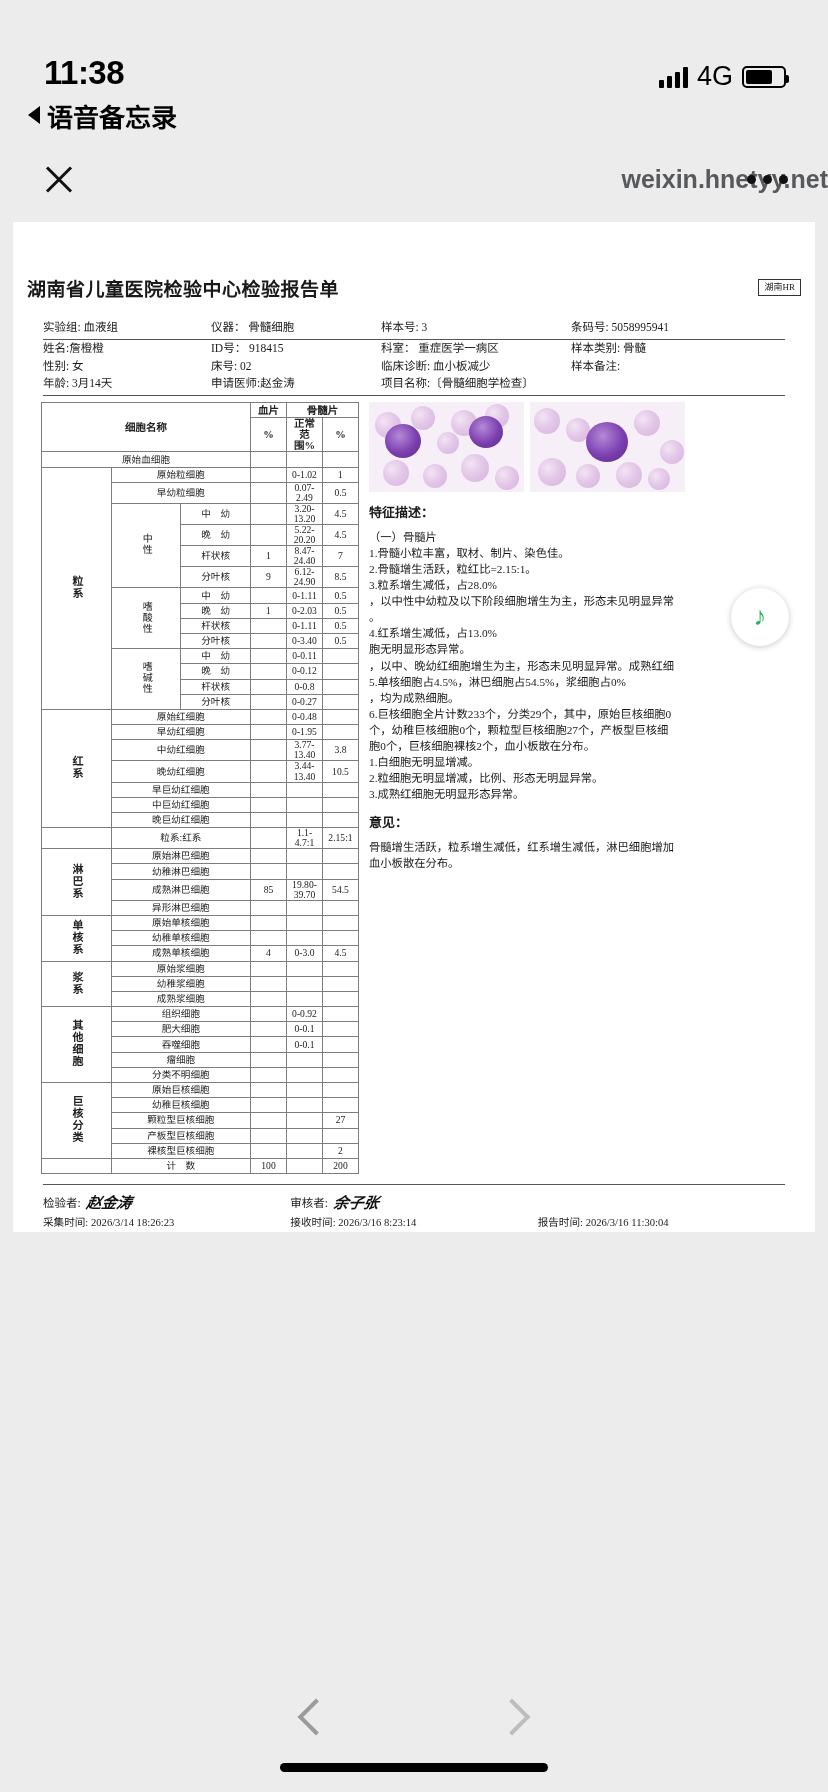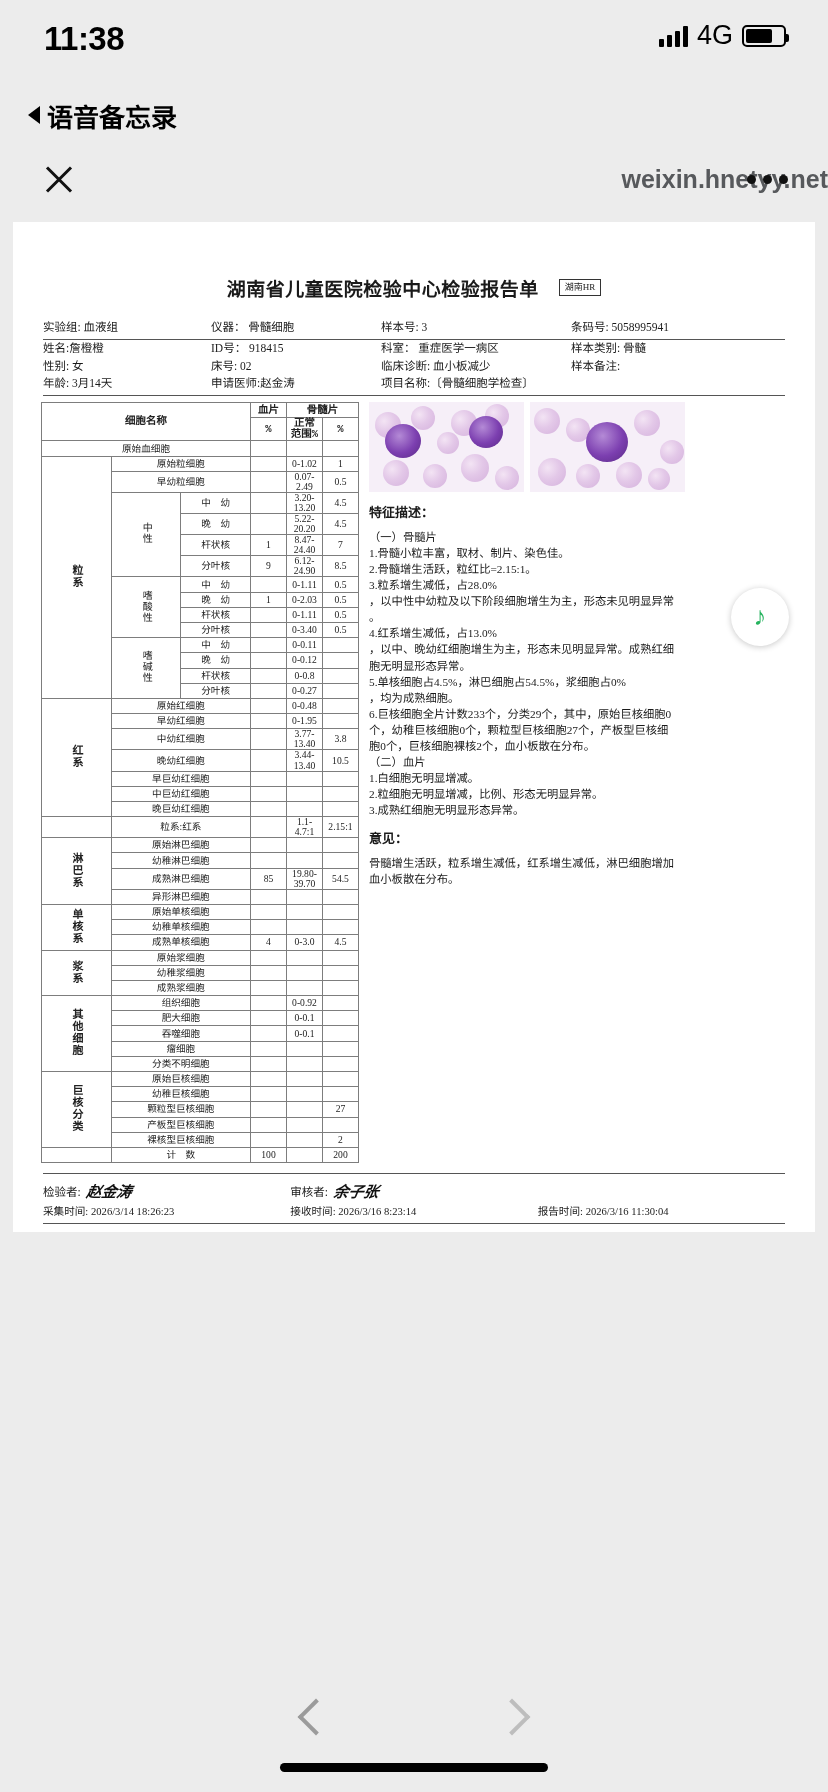--- a/index.html
+++ b/index.html
@@ -7,21 +7,21 @@
   html, body {
     width: 828px; height: 1792px;
     background: #ececec;
     font-family: "Liberation Sans", "DejaVu Sans", sans-serif;
     overflow: hidden;
   }
   .phone { position: relative; width: 828px; height: 1792px; background: #ececec; }
 
   
   .statusbar {
-    height: 92px; display: flex; align-items: flex-start;
+    height: 92px; display: flex; align-items: flex-end;
     justify-content: space-between; padding: 20px 42px 0 44px;
   }
   .sb-time { font-size: 33px; font-weight: 700; color: #000; letter-spacing: -0.5px; }
   .sb-right { display: flex; align-items: center; gap: 9px; }
   .bars { display: flex; align-items: flex-end; gap: 3px; height: 22px; }
   .bars i { display: block; width: 5px; background: #000; border-radius: 1px; }
   .bars i:nth-child(1){height:8px;} .bars i:nth-child(2){height:12px;}
   .bars i:nth-child(3){height:16px;} .bars i:nth-child(4){height:21px;}
   .sb-net { font-size: 27px; font-weight: 400; color: #000; }
   .batt { width: 44px; height: 22px; border: 2px solid #000; border-radius: 5px; position: relative; padding: 2px; }
@@ -51,42 +51,42 @@
   
   .page-scroll { position:absolute; top: 222px; left:0; right:0; bottom:0; background:#ececec; }
   .doc {
     position: relative;
     margin: 0 13px; background:#fff; padding: 18px 14px 24px 14px;
     height: 1010px; overflow: hidden;
     font-family: "Liberation Serif", "DejaVu Serif", serif;
     color:#1a1a1a;
   }
 
-  .doc-title-row { display:flex; align-items:center; justify-content:center; gap:20px; margin: 34px 0 18px 0; }
+  .doc-title-row { display:flex; align-items:center; justify-content:space-between; gap:20px; margin: 34px 0 18px 0; }
   .doc-title { font-size: 19px; font-weight: 700; letter-spacing: 0.5px; }
   .hr-badge { border:1px solid #333; font-size:9px; padding:3px 5px; line-height:1; letter-spacing:0; }
 
   
   .info { margin: 0 16px 6px 16px; }
   .info-row { display:flex; font-size: 11.5px; line-height: 1.55; }
   .info-row.underline { border-bottom: 1px solid #555; padding-bottom: 2px; }
   .info-row > div { white-space: nowrap; }
   .c1 { width: 168px; } .c2 { width: 170px; } .c3 { width: 190px; } .c4 { flex:1; }
 
   
   .body-split { display:flex; margin: 6px 14px 0 14px; gap: 0; }
   .tbl-wrap { width: 318px; }
   .right-col { flex: 1; padding-left: 10px; position: relative; }
 
   table.cells { border-collapse: collapse; width: 100%; font-size: 9.6px; table-layout: fixed; }
   table.cells th, table.cells td {
     border: 1px solid #7d7d7d; padding: 0 2px; height: 15.2px;
     text-align: center; vertical-align: middle; line-height: 1.05; color:#222;
   }
-  table.cells th { font-weight: 700; font-size: 10.5px; font-family: Liberation Mono, monospace; }
+  table.cells th { font-weight: 700; font-size: 10.5px; }
   .grp { font-weight: 700; font-size: 11px; width: 24px; letter-spacing: 2px; }
   .sub { width: 26px; font-size: 10px; letter-spacing: 1px; }
   .nm  { text-align: center; }
   .col-bp { width: 36px; } .col-rg { width: 72px; } .col-pc { width: 32px; }
   .vert { writing-mode: vertical-rl; text-orientation: upright; letter-spacing: 1px; }
 
   
   .imgs { display:flex; gap: 6px; margin-bottom: 6px; }
   .smear { width: 155px; height: 90px; border:0; position: relative; overflow:hidden;
            background: #f6eff8; }
@@ -522,28 +522,27 @@
 
           <div class="sec-head">特征描述：</div>
           <div class="para" id="feature-lines">
               <div>（一）骨髓片</div>
               <div>1.骨髓小粒丰富，取材、制片、染色佳。</div>
               <div>2.骨髓增生活跃，粒红比=2.15:1。</div>
               <div>3.粒系增生减低，占28.0%</div>
               <div>，以中性中幼粒及以下阶段细胞增生为主，形态未见明显异常</div>
               <div>。</div>
               <div>4.红系增生减低，占13.0%</div>
+              <div>胞无明显形态异常。</div>
               <div>，以中、晚幼红细胞增生为主，形态未见明显异常。成熟红细</div>
-              <div>胞无明显形态异常。</div>
               <div>5.单核细胞占4.5%，淋巴细胞占54.5%，浆细胞占0%</div>
               <div>，均为成熟细胞。</div>
               <div>6.巨核细胞全片计数233个，分类29个，其中，原始巨核细胞0</div>
               <div>个，幼稚巨核细胞0个，颗粒型巨核细胞27个，产板型巨核细</div>
               <div>胞0个，巨核细胞裸核2个，血小板散在分布。</div>
-              <div>（二）血片</div>
               <div>1.白细胞无明显增减。</div>
               <div>2.粒细胞无明显增减，比例、形态无明显异常。</div>
               <div>3.成熟红细胞无明显形态异常。</div>
             </div>
 
           <div class="sec-head">意见：</div>
           <div class="para" id="opinion-lines">
               <div>骨髓增生活跃，粒系增生减低，红系增生减低，淋巴细胞增加</div>
               <div>血小板散在分布。</div>
             </div>

